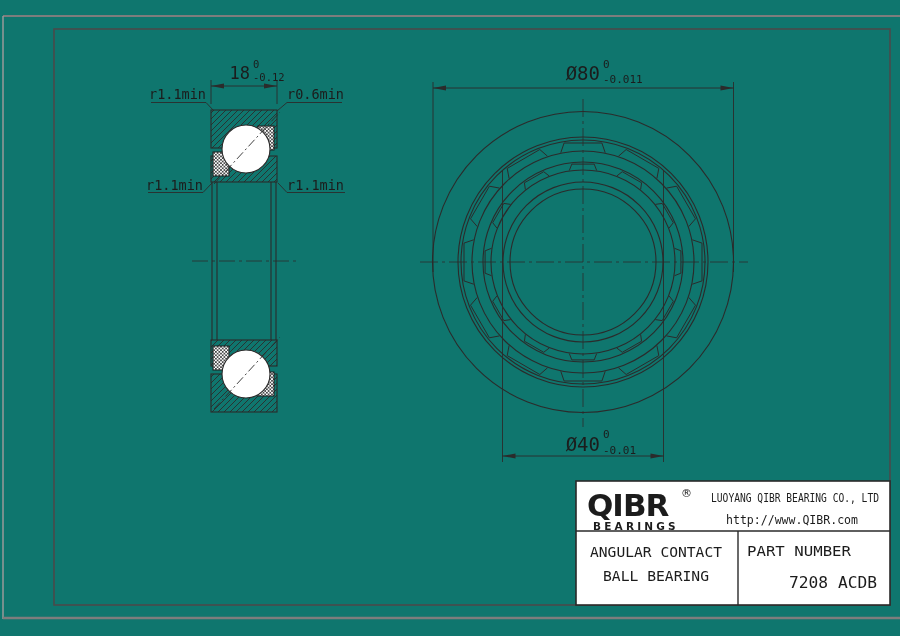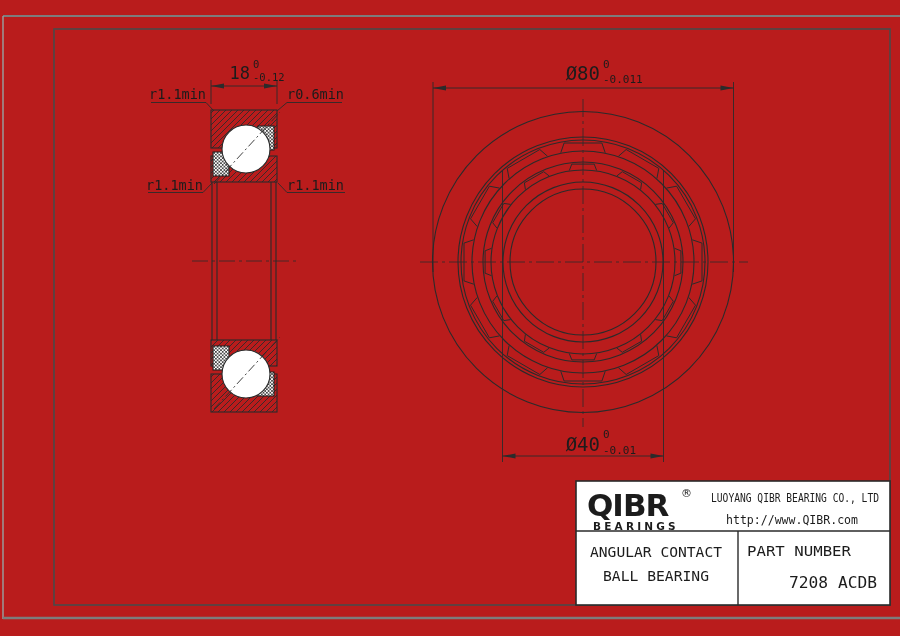--- a/index.html
+++ b/index.html
@@ -1,16 +1,16 @@
 <!DOCTYPE html>
 <html><head>
 <meta charset="utf-8">
 <style>
   html,body{margin:0;padding:0;background:#fff;}
-  #page{position:relative;width:900px;height:636px;background:#b91c1c;overflow:hidden;
+  #page{position:relative;width:900px;height:636px;background:#0f766e;overflow:hidden;
         font-family:"DejaVu Sans Mono", monospace;}
   svg{position:absolute;top:0;left:0;}
   svg text{fill:#1c1c1c;}
   .dimtext{font-family:"DejaVu Sans Mono", monospace;}
   .thin{stroke:#2b2b2b;stroke-width:0.9;fill:none;}
   .main{stroke:#2b2b2b;stroke-width:1.1;fill:none;}
 </style>
 </head>
 <body>
 

